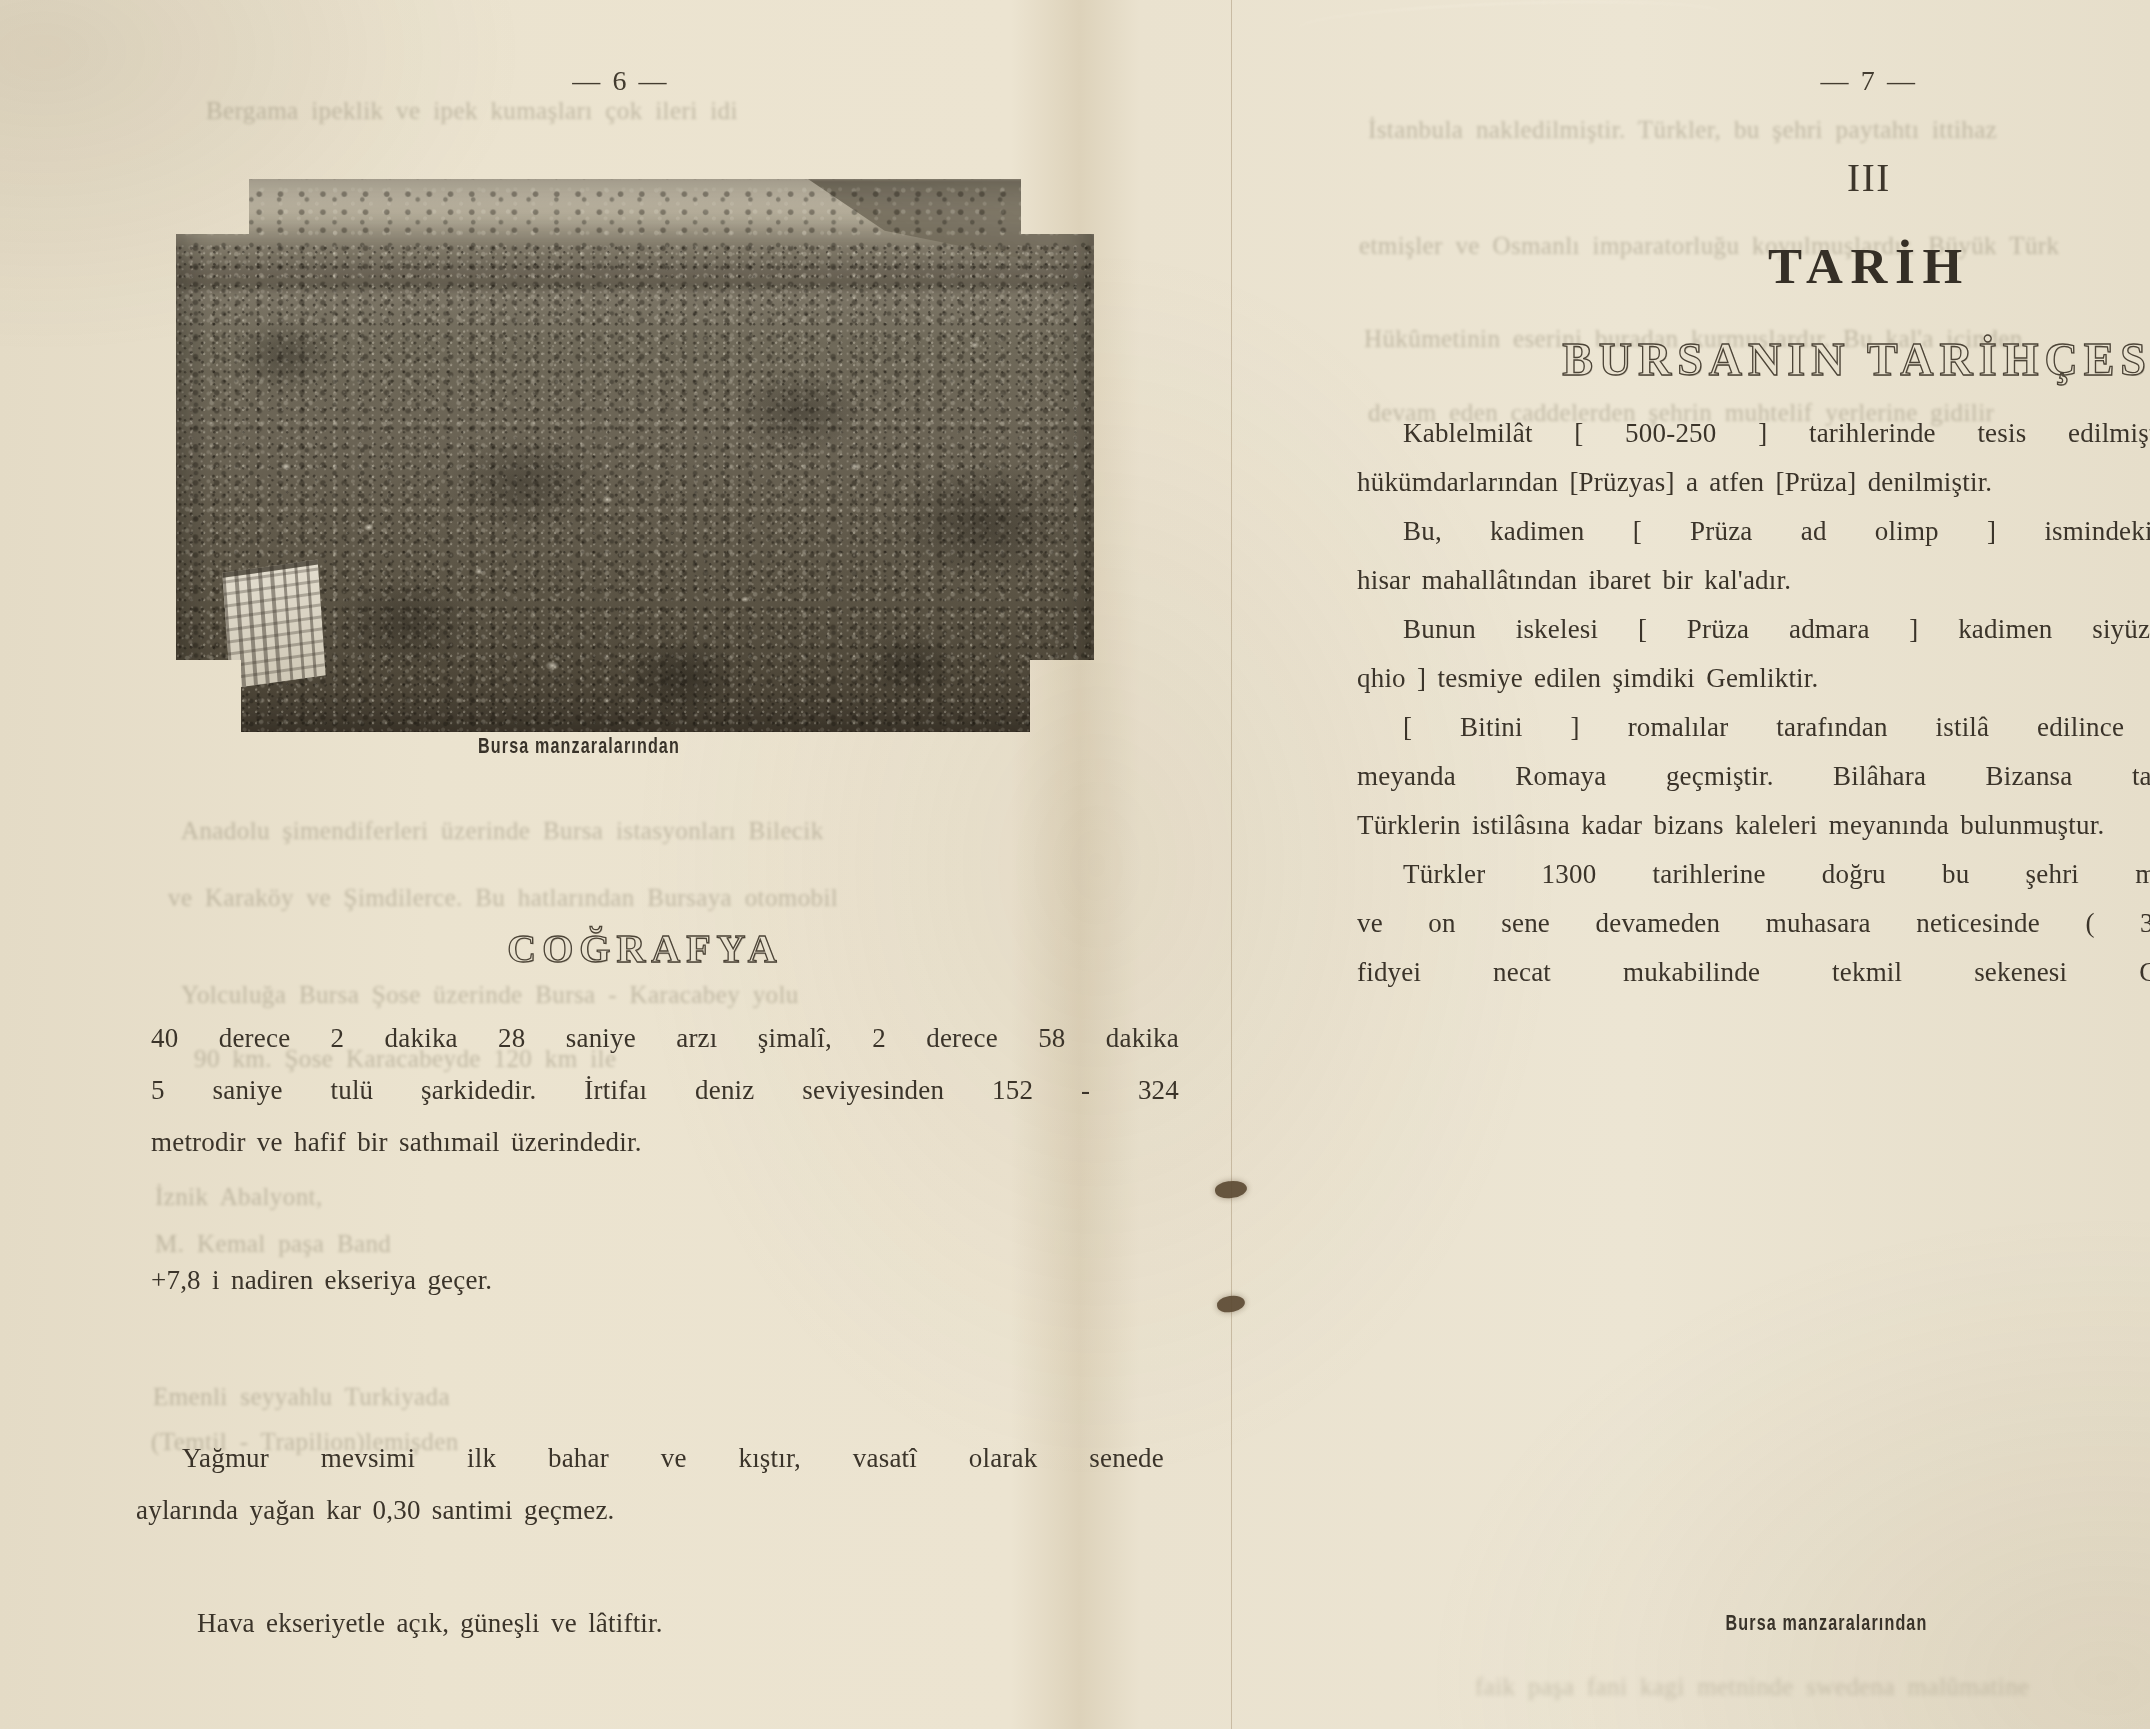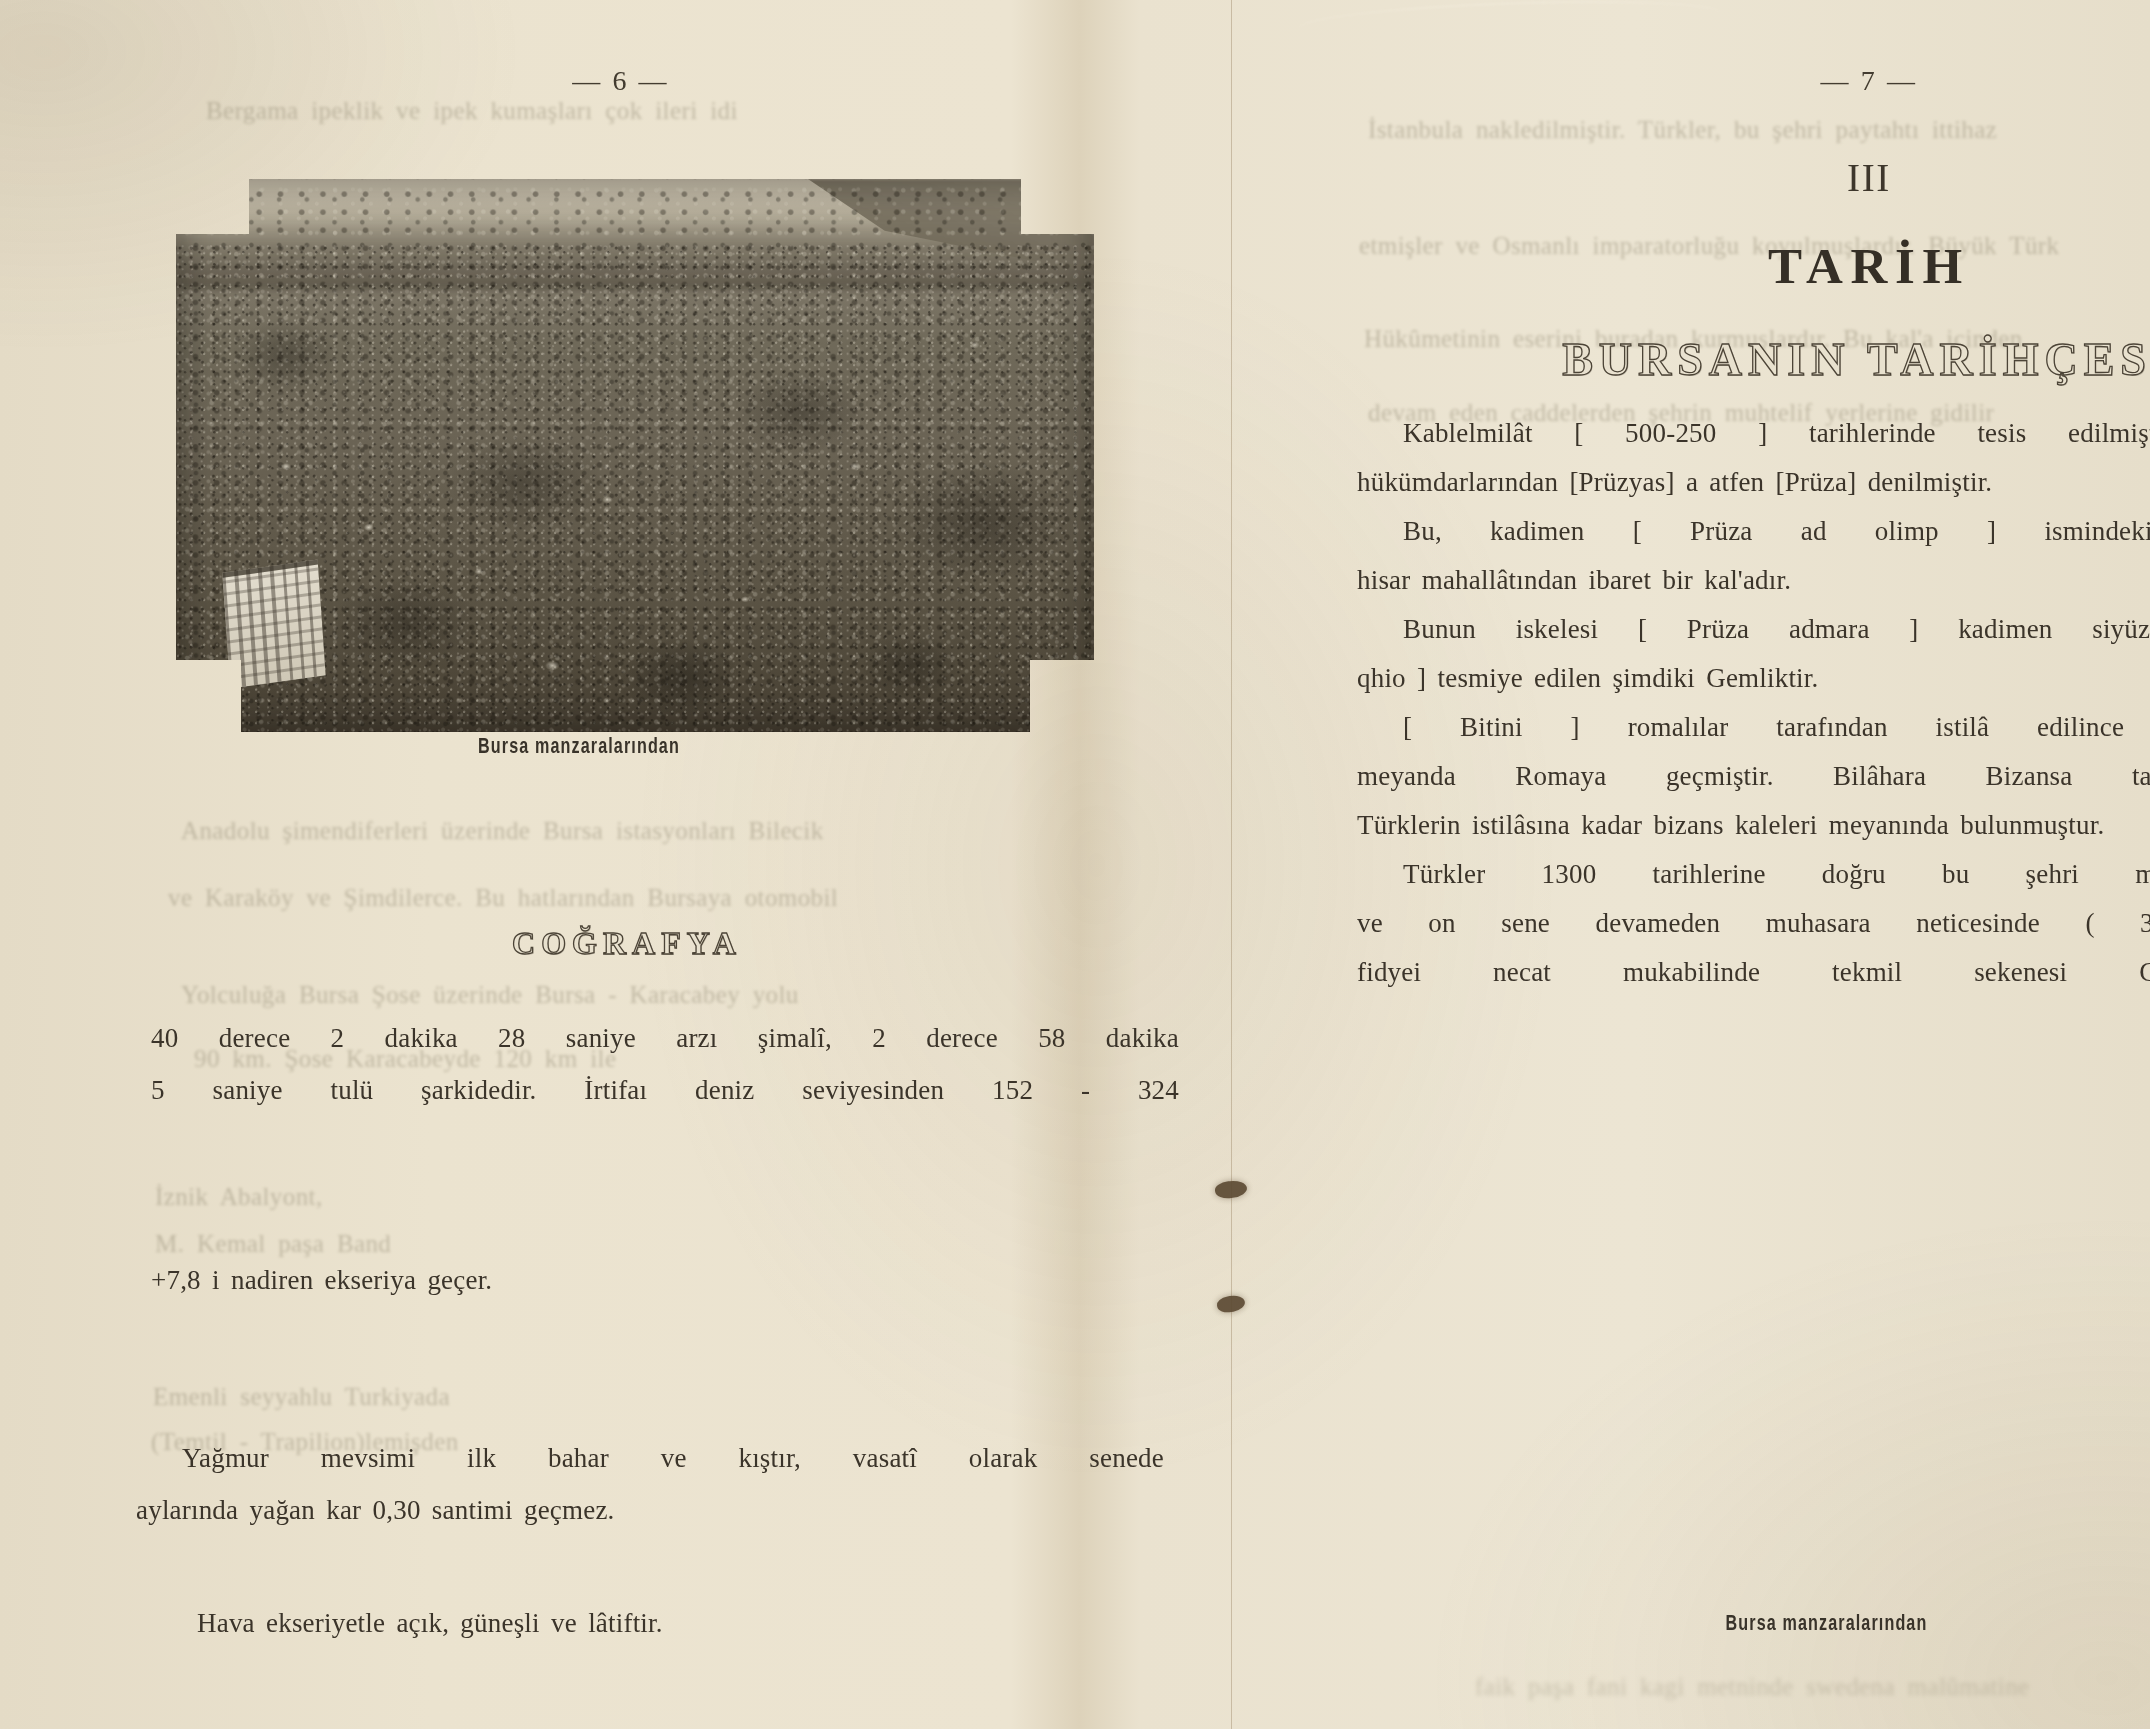--- a/index.html
+++ b/index.html
@@ -114,25 +114,26 @@
     <div class="grain coarse gtop"></div>
     <div class="blotchL"></div>
     <div class="lightsL"></div>
     <div class="bldg"></div>
     <div class="vignette"></div>
   </div>
 
   <div class="abs caption" style="left:176px;top:735px;width:918px;transform:translateX(-56px) scale(.85,1.12);">Bursa  manzaralarından</div>
 
 
-  <div class="abs ornate" style="left:137px;top:925px;width:1028px;font-size:32px;transform:translateX(-24px);">COĞRAFYA</div>
+  <div class="abs ornate" style="left:155px;top:925px;width:1028px;font-size:40px;transform:translateX(-24px);">COĞRAFYA</div>
 
   <div class="para" style="left:151px;top:1012px;">
     <span class="line">40 derece 2 dakika 28 saniye arzı şimalî, 2 derece 58 dakika</span>
     <span class="line">5 saniye tulü şarkidedir.  İrtifaı deniz  seviyesinden 152 - 324</span>
+    <span class="line last">metrodir ve hafif bir sathımail üzerindedir.</span>
   </div>
   <div class="para" style="left:151px;top:1254px;">
     <span class="line last">+7,8 i nadiren ekseriya geçer.</span>
   </div>
   <div class="para" style="left:136px;top:1432px;">
     <span class="line indent">Yağmur mevsimi ilk bahar ve kıştır, vasatî olarak senede</span>
     <span class="line last">aylarında yağan kar 0,30 santimi geçmez.</span>
   </div>
   <div class="para" style="left:151px;top:1597px;">
     <span class="line indent last">Hava ekseriyetle açık, güneşli ve lâtiftir.</span>

